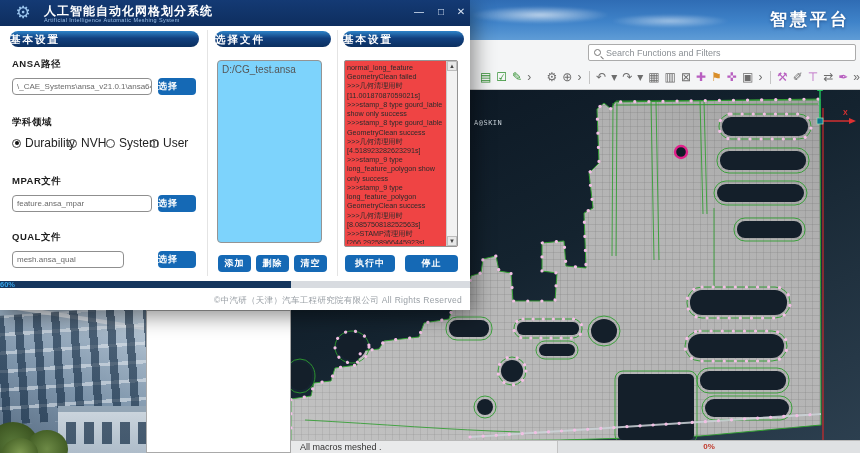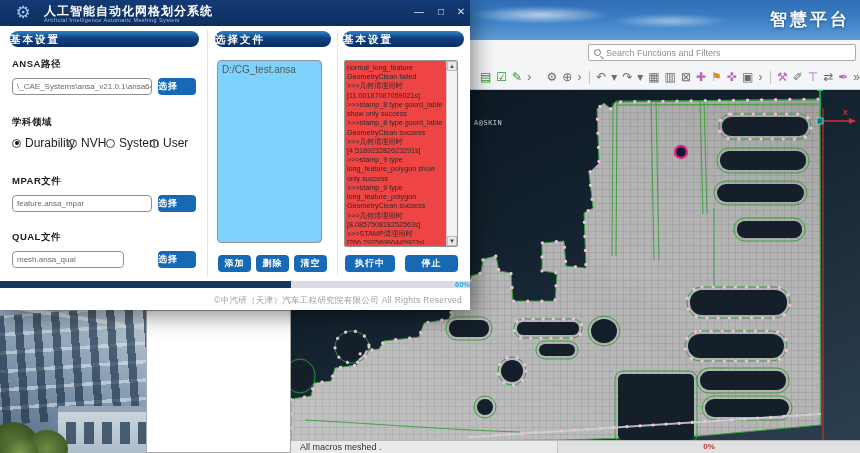--- a/index.html
+++ b/index.html
@@ -65,21 +65,21 @@
   .radio-row{display:flex;align-items:center;font-size:12px;color:#222}
   .rdot{width:9px;height:9px;border:1.4px solid #444;border-radius:50%;margin-right:4px;position:relative;flex:0 0 auto;cursor:pointer}
   .rdot.on::after{content:"";position:absolute;left:1.5px;top:1.5px;width:4px;height:4px;border-radius:50%;background:#111}
   #filelist{left:217px;top:60px;width:105px;height:183px;border:1px solid #949494;border-radius:4px;background:#7dd3fc;font-size:10px;color:#555;padding:3px 4px}
   #logbox{left:344px;top:60px;width:114px;height:187px;border:1px solid #949494;border-radius:2px;background:#ef4444}
   #logtext{position:absolute;left:2px;top:2px;width:99px;height:181px;overflow:hidden;font-size:7.2px;line-height:1.28;color:#2b2b2b;white-space:pre-wrap;word-break:break-all}
   #logscroll{position:absolute;right:0;top:0;width:11px;height:185px;background:#f2f2f2;border-left:1px solid #c9c9c9}
   .scr-arrow{position:absolute;left:0;width:10px;height:10px;border:1px solid #bdbdbd;background:#e8e8e8;font-size:6px;line-height:9px;text-align:center;color:#444;cursor:pointer}
   #progress{left:0;top:281px;width:470px;height:7px;background:#d8dbe0}
   #progress .fill{position:absolute;left:0;top:0;height:7px;width:291px;background:#15365e}
-  #progress .ptxt{position:absolute;left:0;top:-1px;width:470px;text-align:right;font-size:7.5px;font-weight:bold;color:#35a3e8}
+  #progress .ptxt{position:absolute;left:0;top:-1px;width:470px;text-align:left;font-size:7.5px;font-weight:bold;color:#35a3e8}
   #dlg-footer{left:0;top:288px;width:470px;height:22px;background:#fff;color:#9aa0a6;font-size:8.5px;text-align:right;padding:7px 8px 0 0;letter-spacing:.3px}
 </style>
 </head>
 <body>
 
 <div id="stage">
 
   <div id="sky" class="abs">
     <div class="cloud abs" style="left:30px;top:6px;width:140px;height:18px;background:radial-gradient(ellipse,rgba(255,255,255,.65),transparent 70%)"></div>
     <div class="cloud abs" style="left:170px;top:14px;width:120px;height:14px;background:radial-gradient(ellipse,rgba(255,255,255,.5),transparent 70%)"></div>

